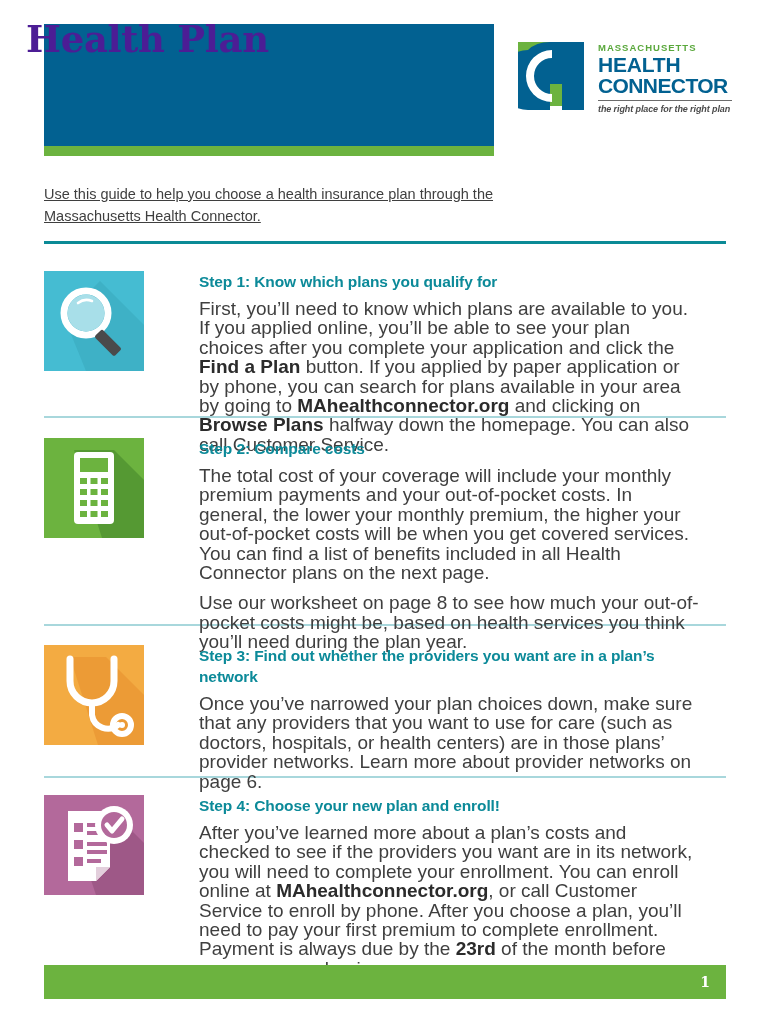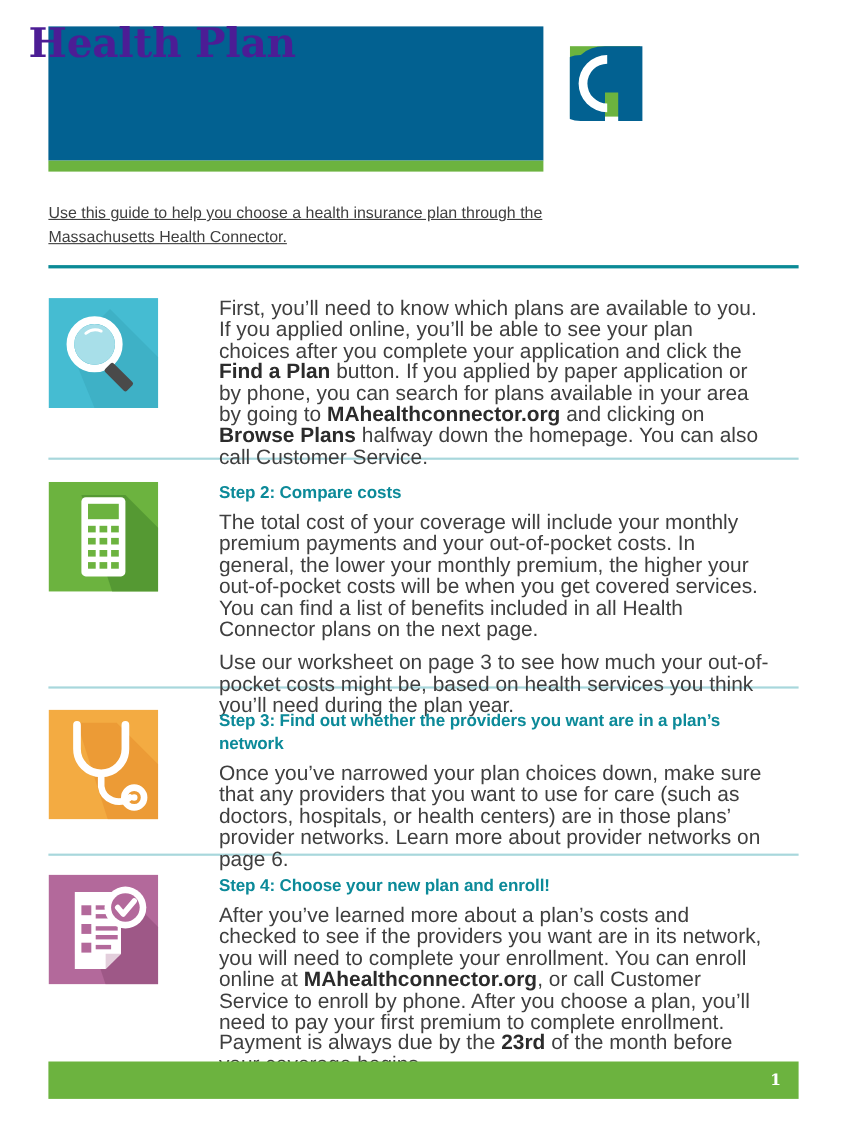--- a/index.html
+++ b/index.html
@@ -205,20 +205,27 @@
     <span>Health Plan</span>
   </div>
 
   <div class="logo">
     <div class="logo-mark">
       <svg width="74" height="72" viewBox="0 0 74 72" xmlns="http://www.w3.org/2000/svg">
         <rect x="0" y="2" width="64" height="64" fill="#6cb33f"></rect>
         <path d="M44,2 h22 v68 h-22 v-26 h-12 v26 h-22 a30,30 0 0 1 0,-60 q8,-8 22,-8 h12 z" fill="#026191"></path>
         <path d="M34,10 a26,26 0 1 0 0,52 l0,-8 a18,18 0 1 1 0,-36 z" fill="#ffffff"></path>
       </svg>
+    </div>
+    <div class="logo-text">
+      <div class="logo-ma">MASSACHUSETTS</div>
+      <div class="logo-health">HEALTH</div>
+      <div class="logo-connector">CONNECTOR</div>
+      <div class="logo-rule"></div>
+      <div class="logo-tagline">the right place for the right plan</div>
     </div>
   </div>
 </div>
 
 <div class="intro">Use this guide to help you choose a health insurance plan through the Massachusetts Health Connector.</div>
 
 <div class="rule-main" style="top:241px"></div>
 <div class="rule-light" style="top:416px"></div>
 <div class="rule-light" style="top:624px"></div>
 <div class="rule-light" style="top:776px"></div>
@@ -228,20 +235,21 @@
     <svg width="100" height="100" viewBox="0 0 100 100" xmlns="http://www.w3.org/2000/svg">
       <rect width="100" height="100" fill="#45bcd2"></rect>
       <path d="M20,46 L56,10 L100,54 L100,100 L42,100 Z" fill="#39a7bc" opacity="0.55"></path>
       <circle cx="42" cy="42" r="22" fill="none" stroke="#ffffff" stroke-width="7"></circle>
       <circle cx="42" cy="42" r="18.5" fill="#a8dfe9"></circle>
       <path d="M34,32 a14,14 0 0 1 14,-2" fill="none" stroke="#ffffff" stroke-width="2.6" stroke-linecap="round"></path>
       <rect x="58" y="58" width="28" height="11" rx="2" fill="#4a4a4a" transform="rotate(45 58 58)"></rect>
     </svg>
   </div>
   <div class="step-body">
+    <h2 class="step-title">Step 1: Know which plans you qualify for</h2>
     <div>
         <p class="step-text"><span>First, you’ll need to know which plans are available to you. If you applied online, you’ll be able to see your plan choices after you complete your application and click the </span><b>Find a Plan</b><span> button. If you applied by paper application or by phone, you can search for plans available in your area by going to </span><b>MAhealthconnector.org</b><span> and clicking on </span><b>Browse Plans</b><span> halfway down the homepage. You can also call Customer Service.</span></p>
       </div>
   </div>
 </div>
 
 <div class="step" style="top:438px">
   <div class="step-icon">
     <svg width="100" height="100" viewBox="0 0 100 100" xmlns="http://www.w3.org/2000/svg">
       <rect width="100" height="100" fill="#6cb33f"></rect>
@@ -259,21 +267,21 @@
       <rect x="57" y="62" width="7" height="6" fill="#6cb33f"></rect>
       <rect x="36" y="73" width="7" height="6" fill="#6cb33f"></rect>
       <rect x="46.5" y="73" width="7" height="6" fill="#6cb33f"></rect>
       <rect x="57" y="73" width="7" height="6" fill="#6cb33f"></rect>
     </svg>
   </div>
   <div class="step-body">
     <h2 class="step-title">Step 2: Compare costs</h2>
     <div>
         <p class="step-text"><span>The total cost of your coverage will include your monthly premium payments and your out-of-pocket costs. In general, the lower your monthly premium, the higher your out-of-pocket costs will be when you get covered services. You can find a list of benefits included in all Health Connector plans on the next page.</span></p>
-        <p class="step-text"><span>Use our worksheet on page 3 to see how much your out-of-pocket costs might be, based on health services you think you’ll need during the plan year.</span></p>
+        <p class="step-text"><span>Use our worksheet on page 8 to see how much your out-of-pocket costs might be, based on health services you think you’ll need during the plan year.</span></p>
       </div>
   </div>
 </div>
 
 <div class="step" style="top:645px">
   <div class="step-icon">
     <svg width="100" height="100" viewBox="0 0 100 100" xmlns="http://www.w3.org/2000/svg">
       <rect width="100" height="100" fill="#f3ab42"></rect>
       <path d="M26,12 L62,12 L100,50 L100,100 L54,100 Z" fill="#e8912e" opacity="0.6"></path>
       <path d="M26,14 v22 a22,22 0 0 0 44,0 v-22" fill="none" stroke="#ffffff" stroke-width="7" stroke-linecap="round"></path>

